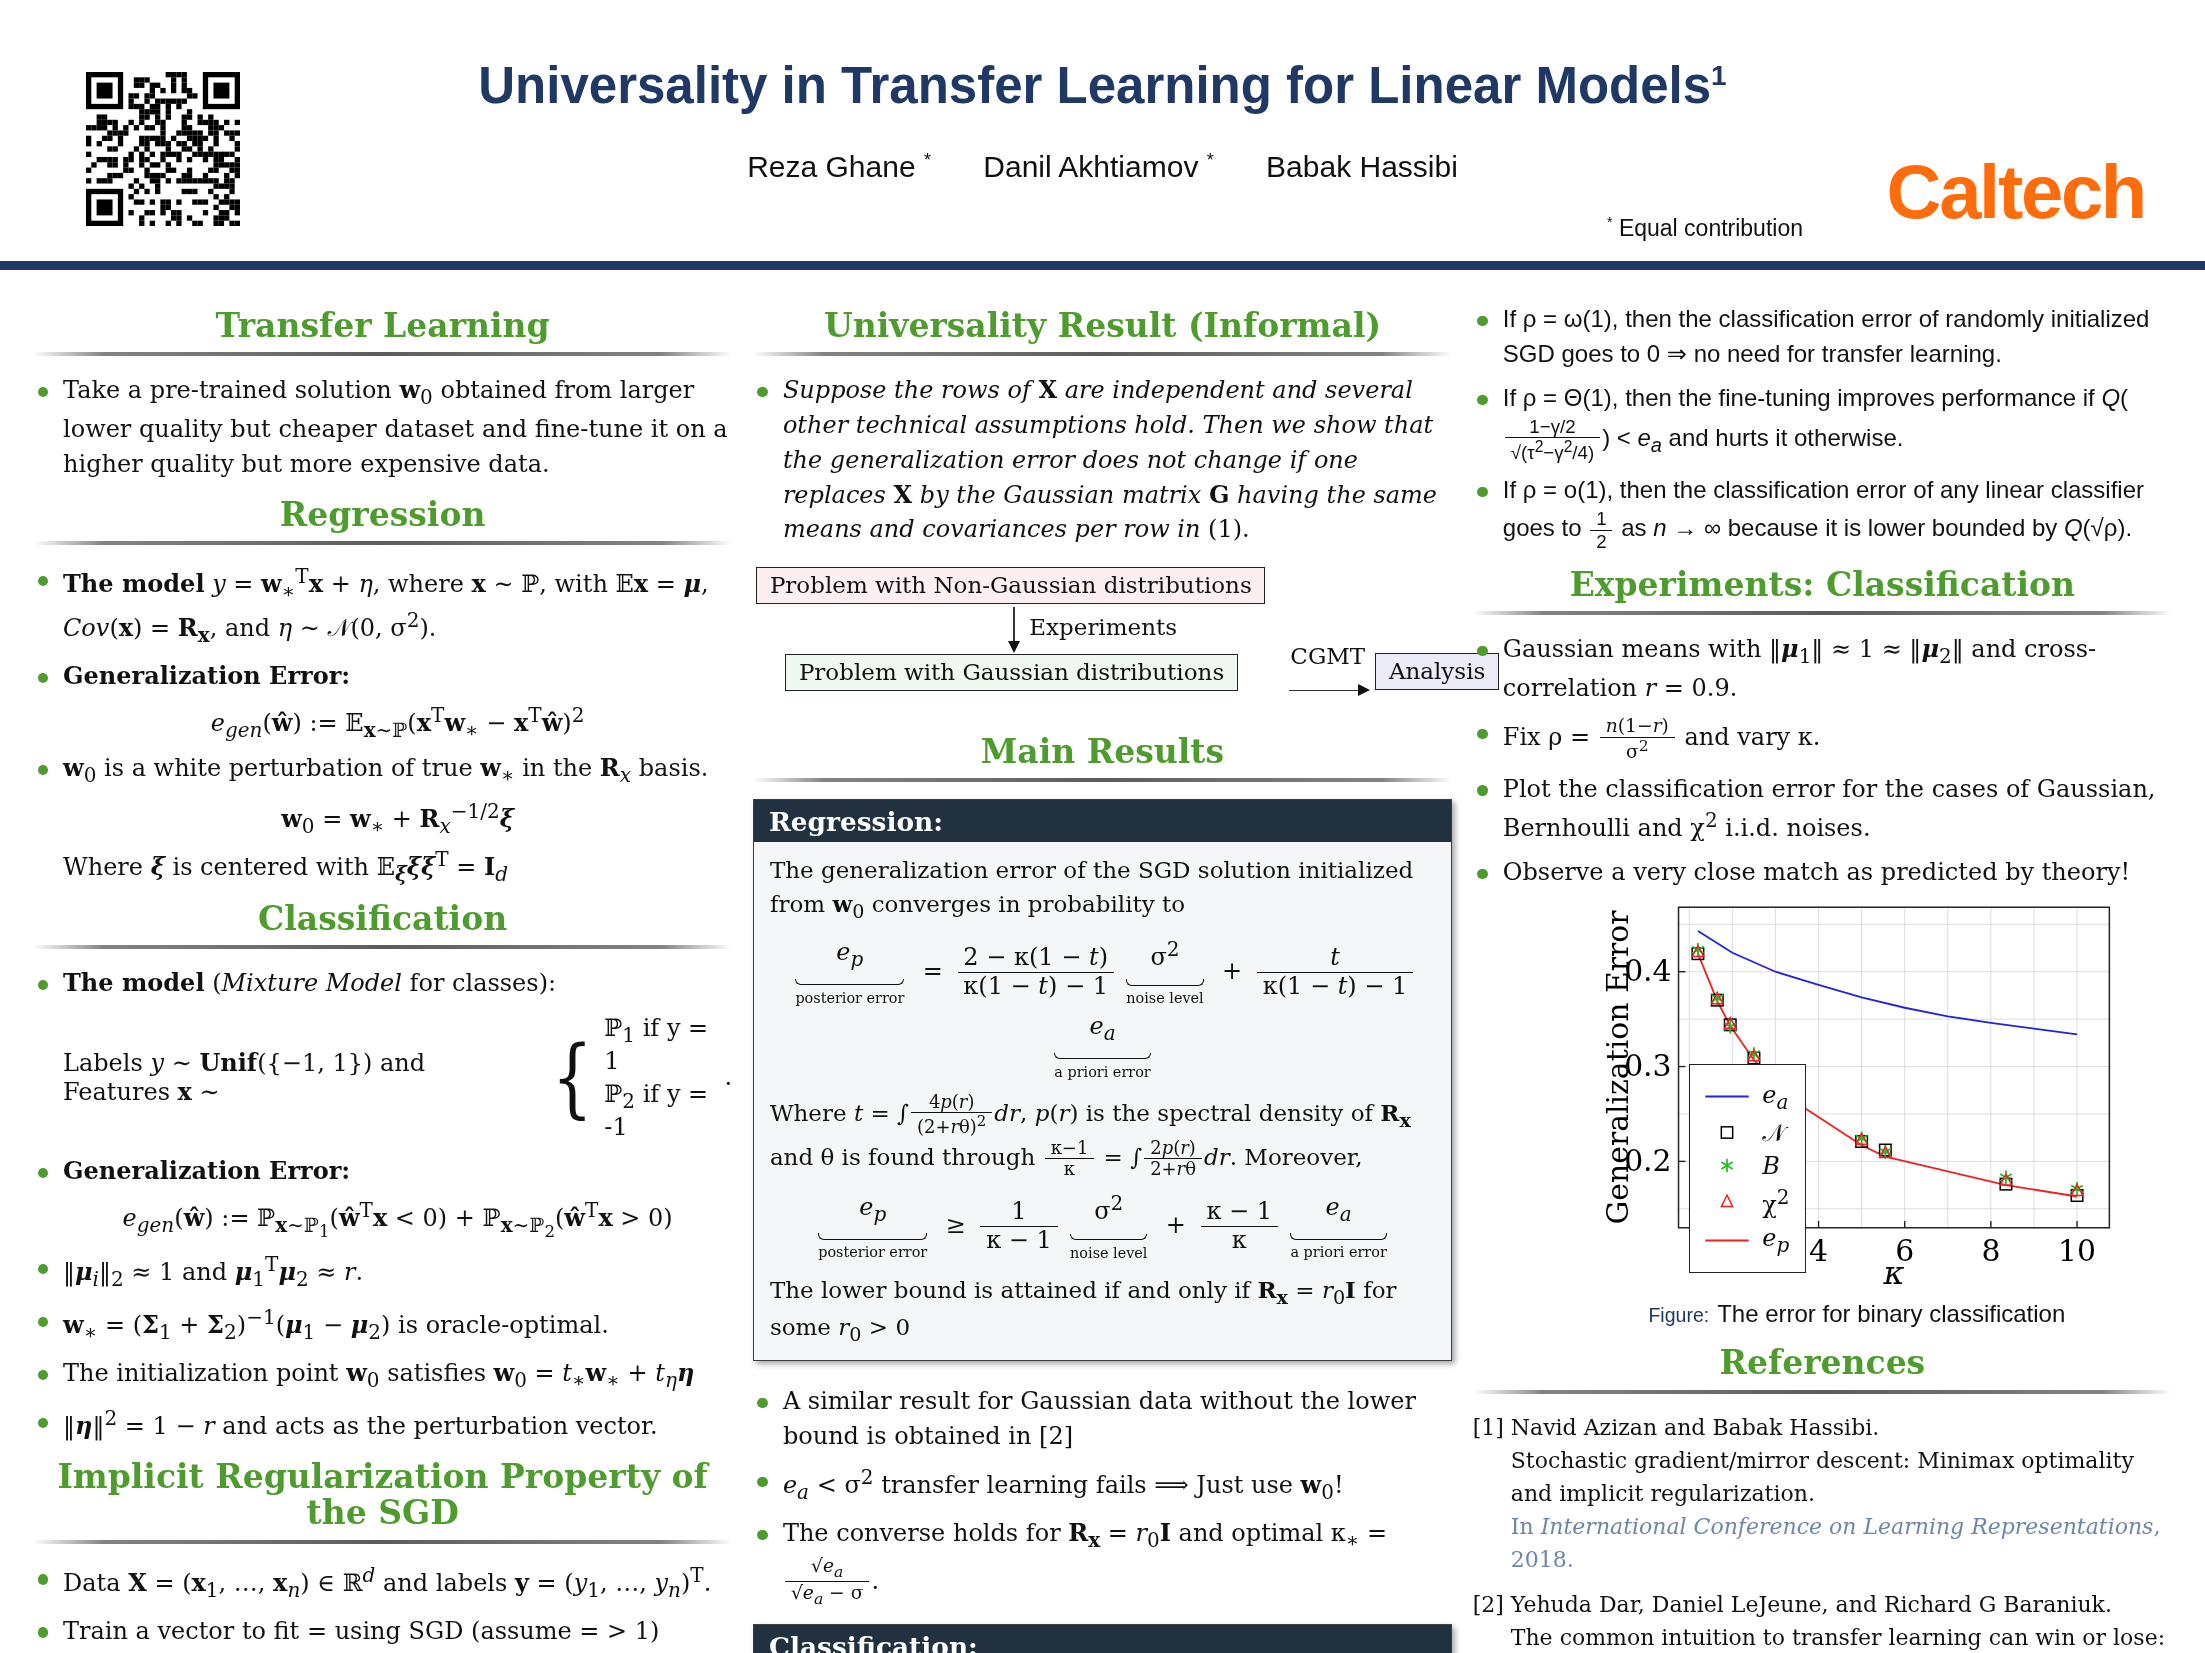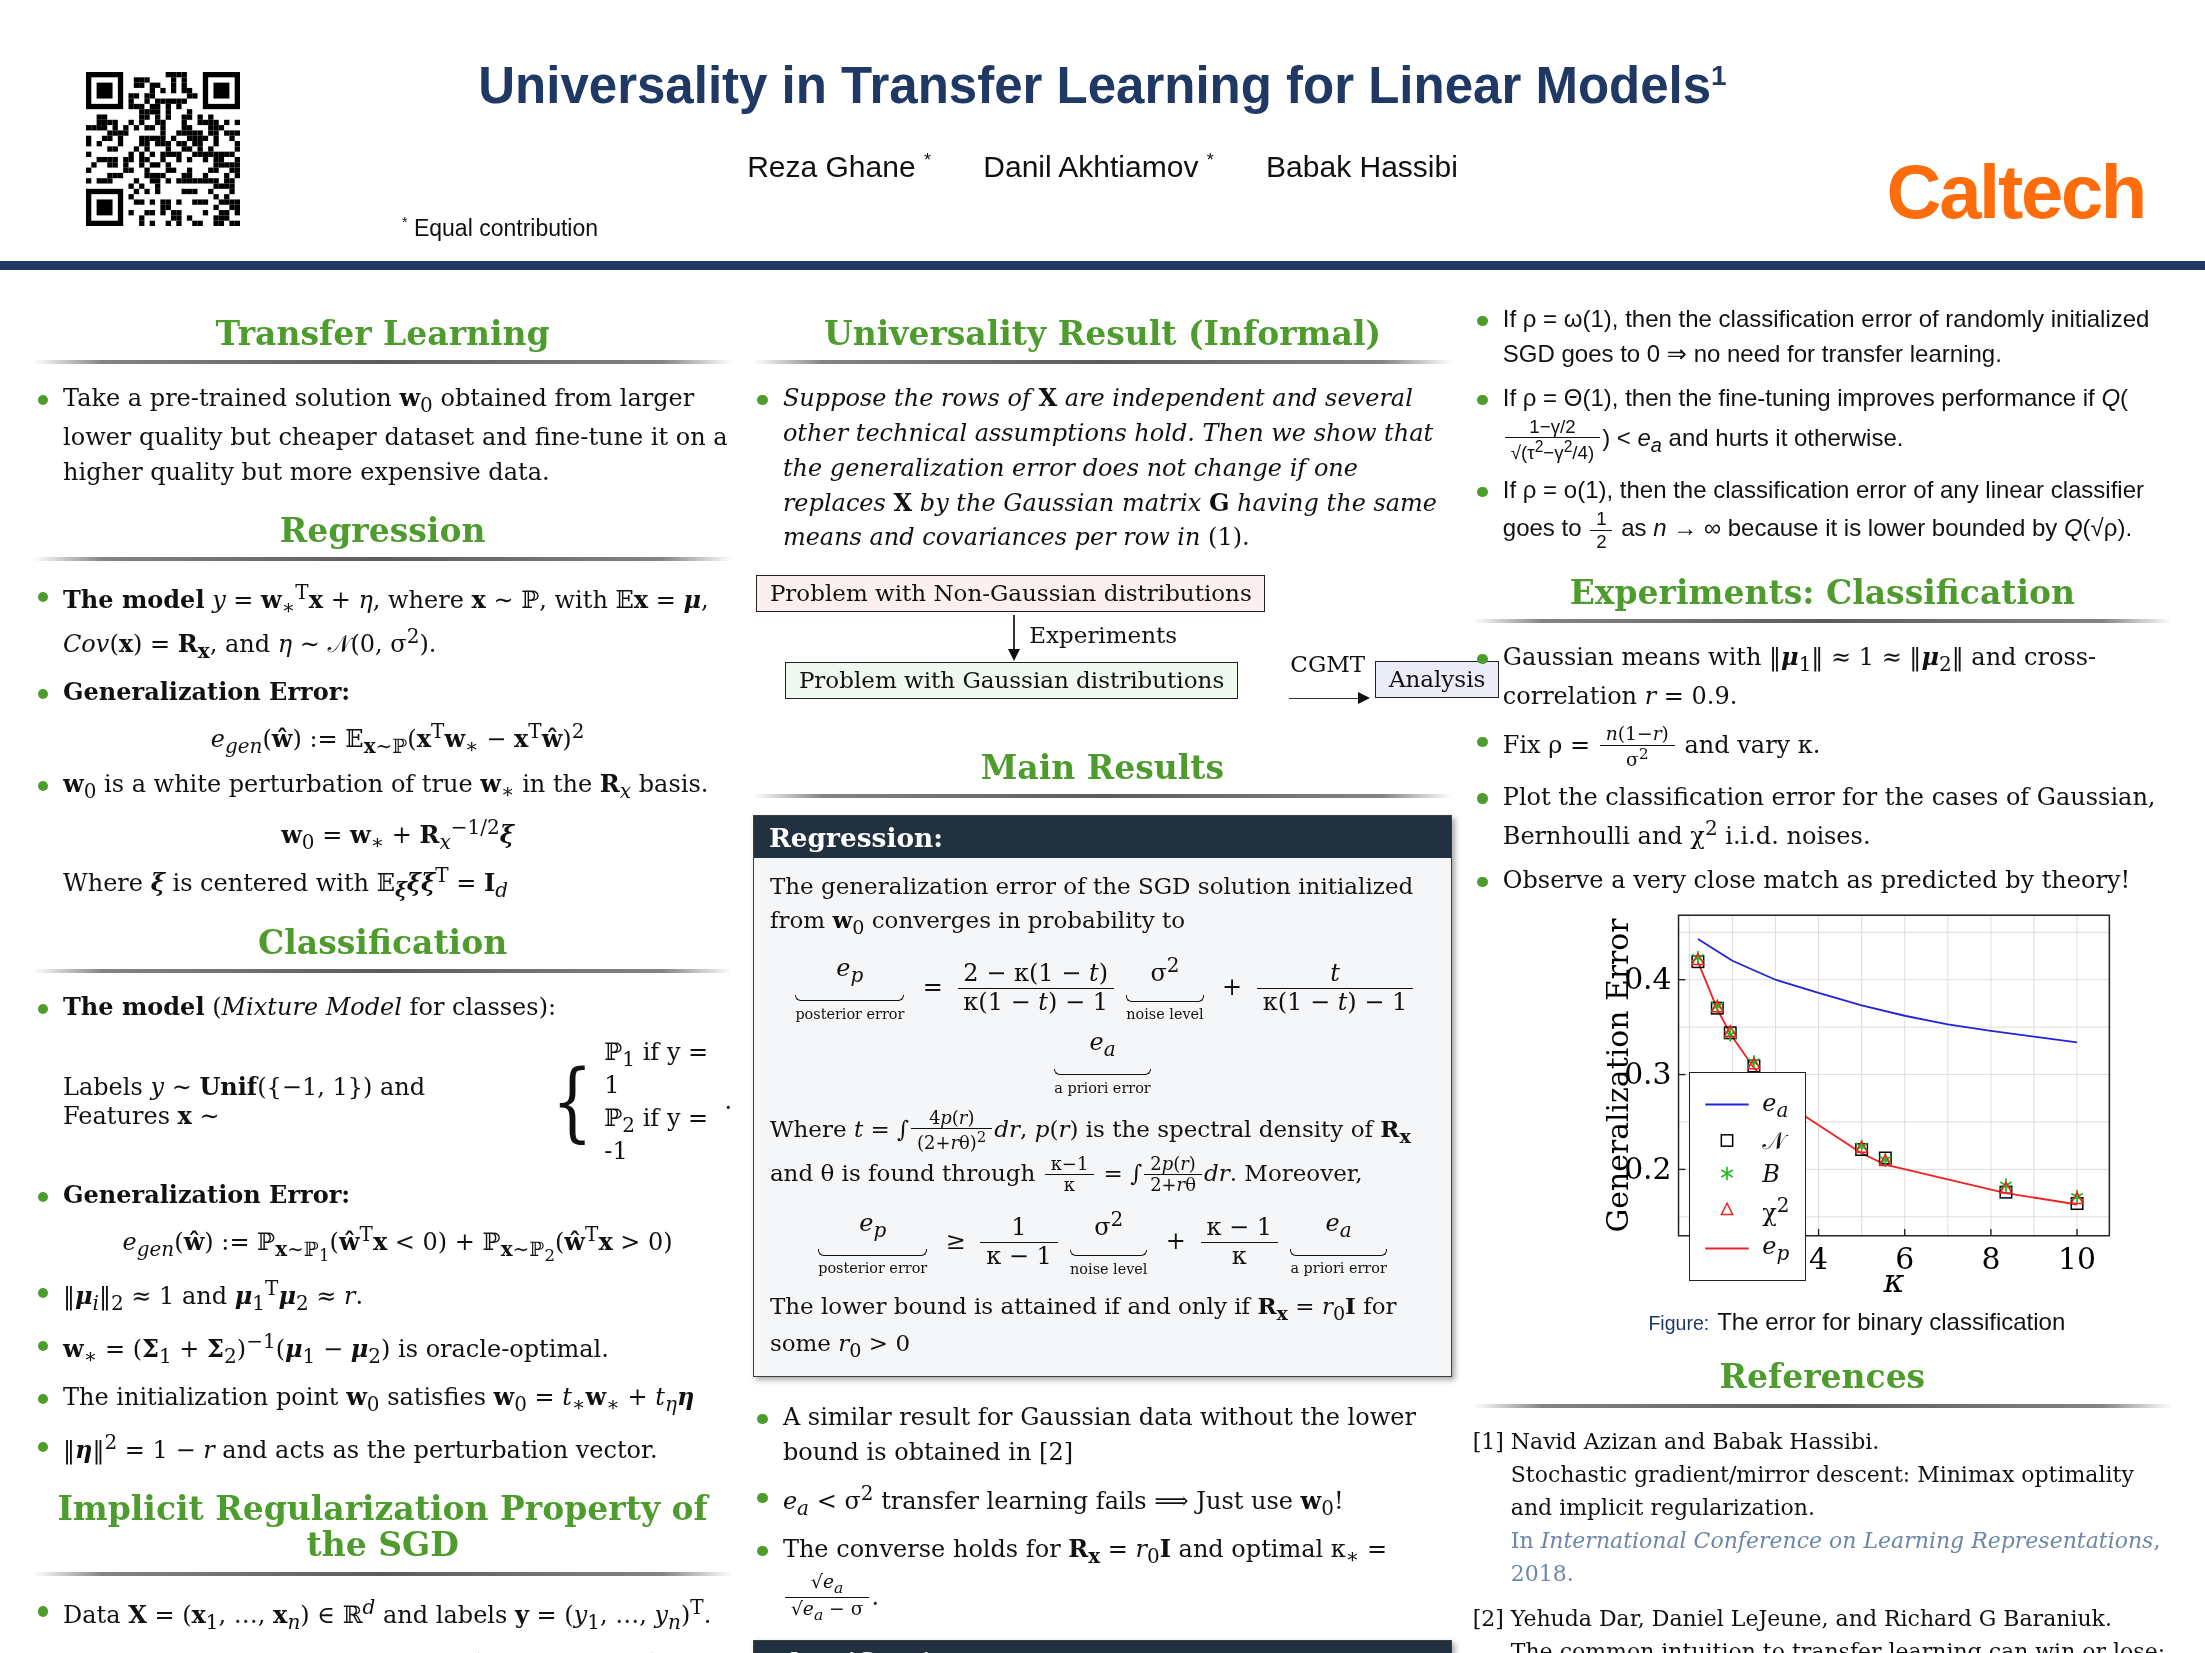--- a/index.html
+++ b/index.html
@@ -9,33 +9,33 @@
   
   .header{position:absolute;top:0;left:0;right:0;height:214px;background:#fff;}
   .qr{position:absolute;left:86px;top:72px;width:154px;height:154px;}
   .poster-title{position:absolute;top:56px;left:402px;right:402px;text-align:center;
      font-family:"Liberation Sans","DejaVu Sans",sans-serif;font-weight:bold;font-size:51px;color:#1F3864;}
   .poster-title sup{font-size:55%;}
   .authors{position:absolute;top:150px;left:402px;right:402px;text-align:center;
      font-family:"Liberation Sans","DejaVu Sans",sans-serif;font-size:30px;color:#101010;}
   .authors .auth{margin:0 22px;}
   .authors sup{font-size:60%;}
-  .footnote{position:absolute;top:214px;left:402px;right:402px;text-align:left;
+  .footnote{position:absolute;top:214px;left:402px;right:402px;text-align:right;
      font-family:"Liberation Sans","DejaVu Sans",sans-serif;font-size:23px;color:#101010;}
   .footnote sup{font-size:62%;}
   .logo{position:absolute;right:60px;top:148px;
      font-family:"Liberation Sans","DejaVu Sans",sans-serif;font-weight:bold;font-size:76px;
      letter-spacing:-2.3px;color:#FF6C0C;}
   .toprule{position:absolute;top:261px;left:0;right:0;height:8.6px;background:#1F3864;}
 
   
   .cols{position:absolute;top:293px;left:33px;right:33px;bottom:5.7px;display:flex;gap:20.7px;}
   .col{flex:1;min-width:0;}
 
-  h2.sec{font-size:33px;font-weight:bold;color:#4F9C2E;text-align:center;margin:23px 0 8px 0;line-height:1.1;}
+  h2.sec{font-size:33px;font-weight:bold;color:#4F9C2E;text-align:center;margin:15px 0 8px 0;line-height:1.1;}
   .rule{height:4px;margin:0 0 17px 0;border-radius:2.3px;
     background:linear-gradient(to right,rgba(140,140,140,0),rgba(110,110,110,.85) 10%,#5c5c5c 50%,rgba(110,110,110,.85) 90%,rgba(140,140,140,0));}
 
   ul.blts{list-style:none;margin:0 0 5.7px 0;padding:0;font-size:24px;line-height:1.45;}
   ul.blts>li{position:relative;padding-left:30px;margin:9.2px 0;}
   ul.blts>li::before{content:"";position:absolute;left:4.6px;top:13.8px;width:10.3px;height:10.3px;border-radius:50%;background:#4F9C2E;}
   .eqc{text-align:center;font-size:24px;margin:9.2px 0;padding-left:30px;}
   .cont{padding-left:30px;font-size:24px;margin:8px 0;}
 
   .frac{display:inline-flex;flex-direction:column;vertical-align:middle;text-align:center;margin:0 4.6px;line-height:1.15;}

